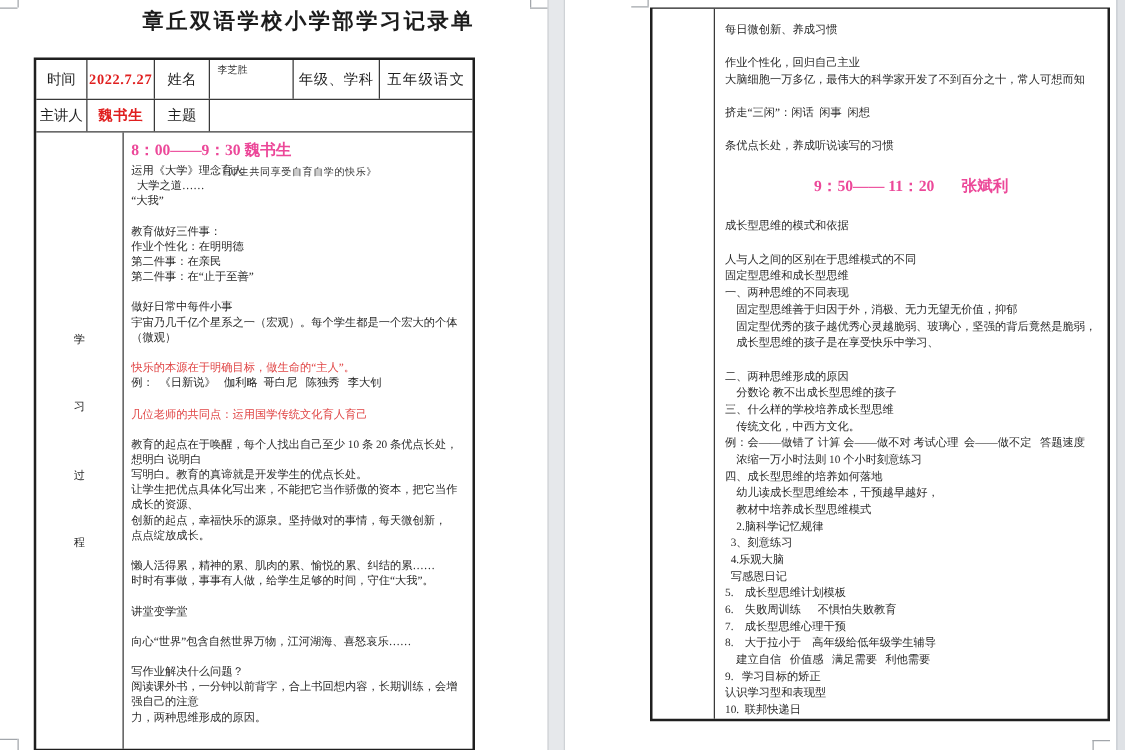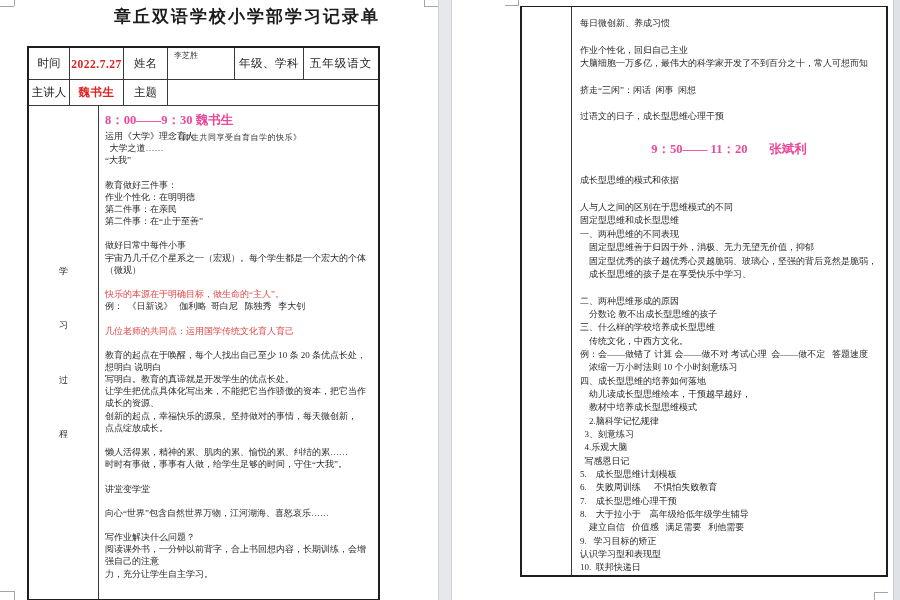--- a/index.html
+++ b/index.html
@@ -116,38 +116,38 @@
         <div class="line">&nbsp;</div>
         <div class="line">懒人活得累，精神的累、肌肉的累、愉悦的累、纠结的累……</div>
         <div class="line">时时有事做，事事有人做，给学生足够的时间，守住“大我”。</div>
         <div class="line">&nbsp;</div>
         <div class="line">讲堂变学堂</div>
         <div class="line">&nbsp;</div>
         <div class="line">向心“世界”包含自然世界万物，江河湖海、喜怒哀乐……</div>
         <div class="line">&nbsp;</div>
         <div class="line">写作业解决什么问题？</div>
         <div class="line">阅读课外书，一分钟以前背字，合上书回想内容，长期训练，会增强自己的注意</div>
-        <div class="line">力，充分让学生自主学习。</div>
+        <div class="line">力，两种思维形成的原因。</div>
         <div class="line">&nbsp;</div>
         <div class="line">&nbsp;</div>
       </div>
   </div>
 </div>
 
 <div class="abs p2-table">
   <div class="p2-label-col"></div>
   <div class="p2-content">
       <div class="line">每日微创新、养成习惯</div>
       <div class="line">&nbsp;</div>
       <div class="line">作业个性化，回归自己主业</div>
       <div class="line">大脑细胞一万多亿，最伟大的科学家开发了不到百分之十，常人可想而知</div>
       <div class="line">&nbsp;</div>
       <div class="line">挤走“三闲”：闲话  闲事  闲想</div>
       <div class="line">&nbsp;</div>
-      <div class="line">过语文的日子，成长型思维心理干预</div>
+      <div class="line">条优点长处，养成听说读写的习惯</div>
       <div class="line">&nbsp;</div>
       <div class="line h">9：50—— 11：20       张斌利</div>
       <div class="line">&nbsp;</div>
       <div class="line">成长型思维的模式和依据</div>
       <div class="line">&nbsp;</div>
       <div class="line">人与人之间的区别在于思维模式的不同</div>
       <div class="line">固定型思维和成长型思维</div>
       <div class="line">一、两种思维的不同表现</div>
       <div class="line">    固定型思维善于归因于外，消极、无力无望无价值，抑郁</div>
       <div class="line">    固定型优秀的孩子越优秀心灵越脆弱、玻璃心，坚强的背后竟然是脆弱，</div>

